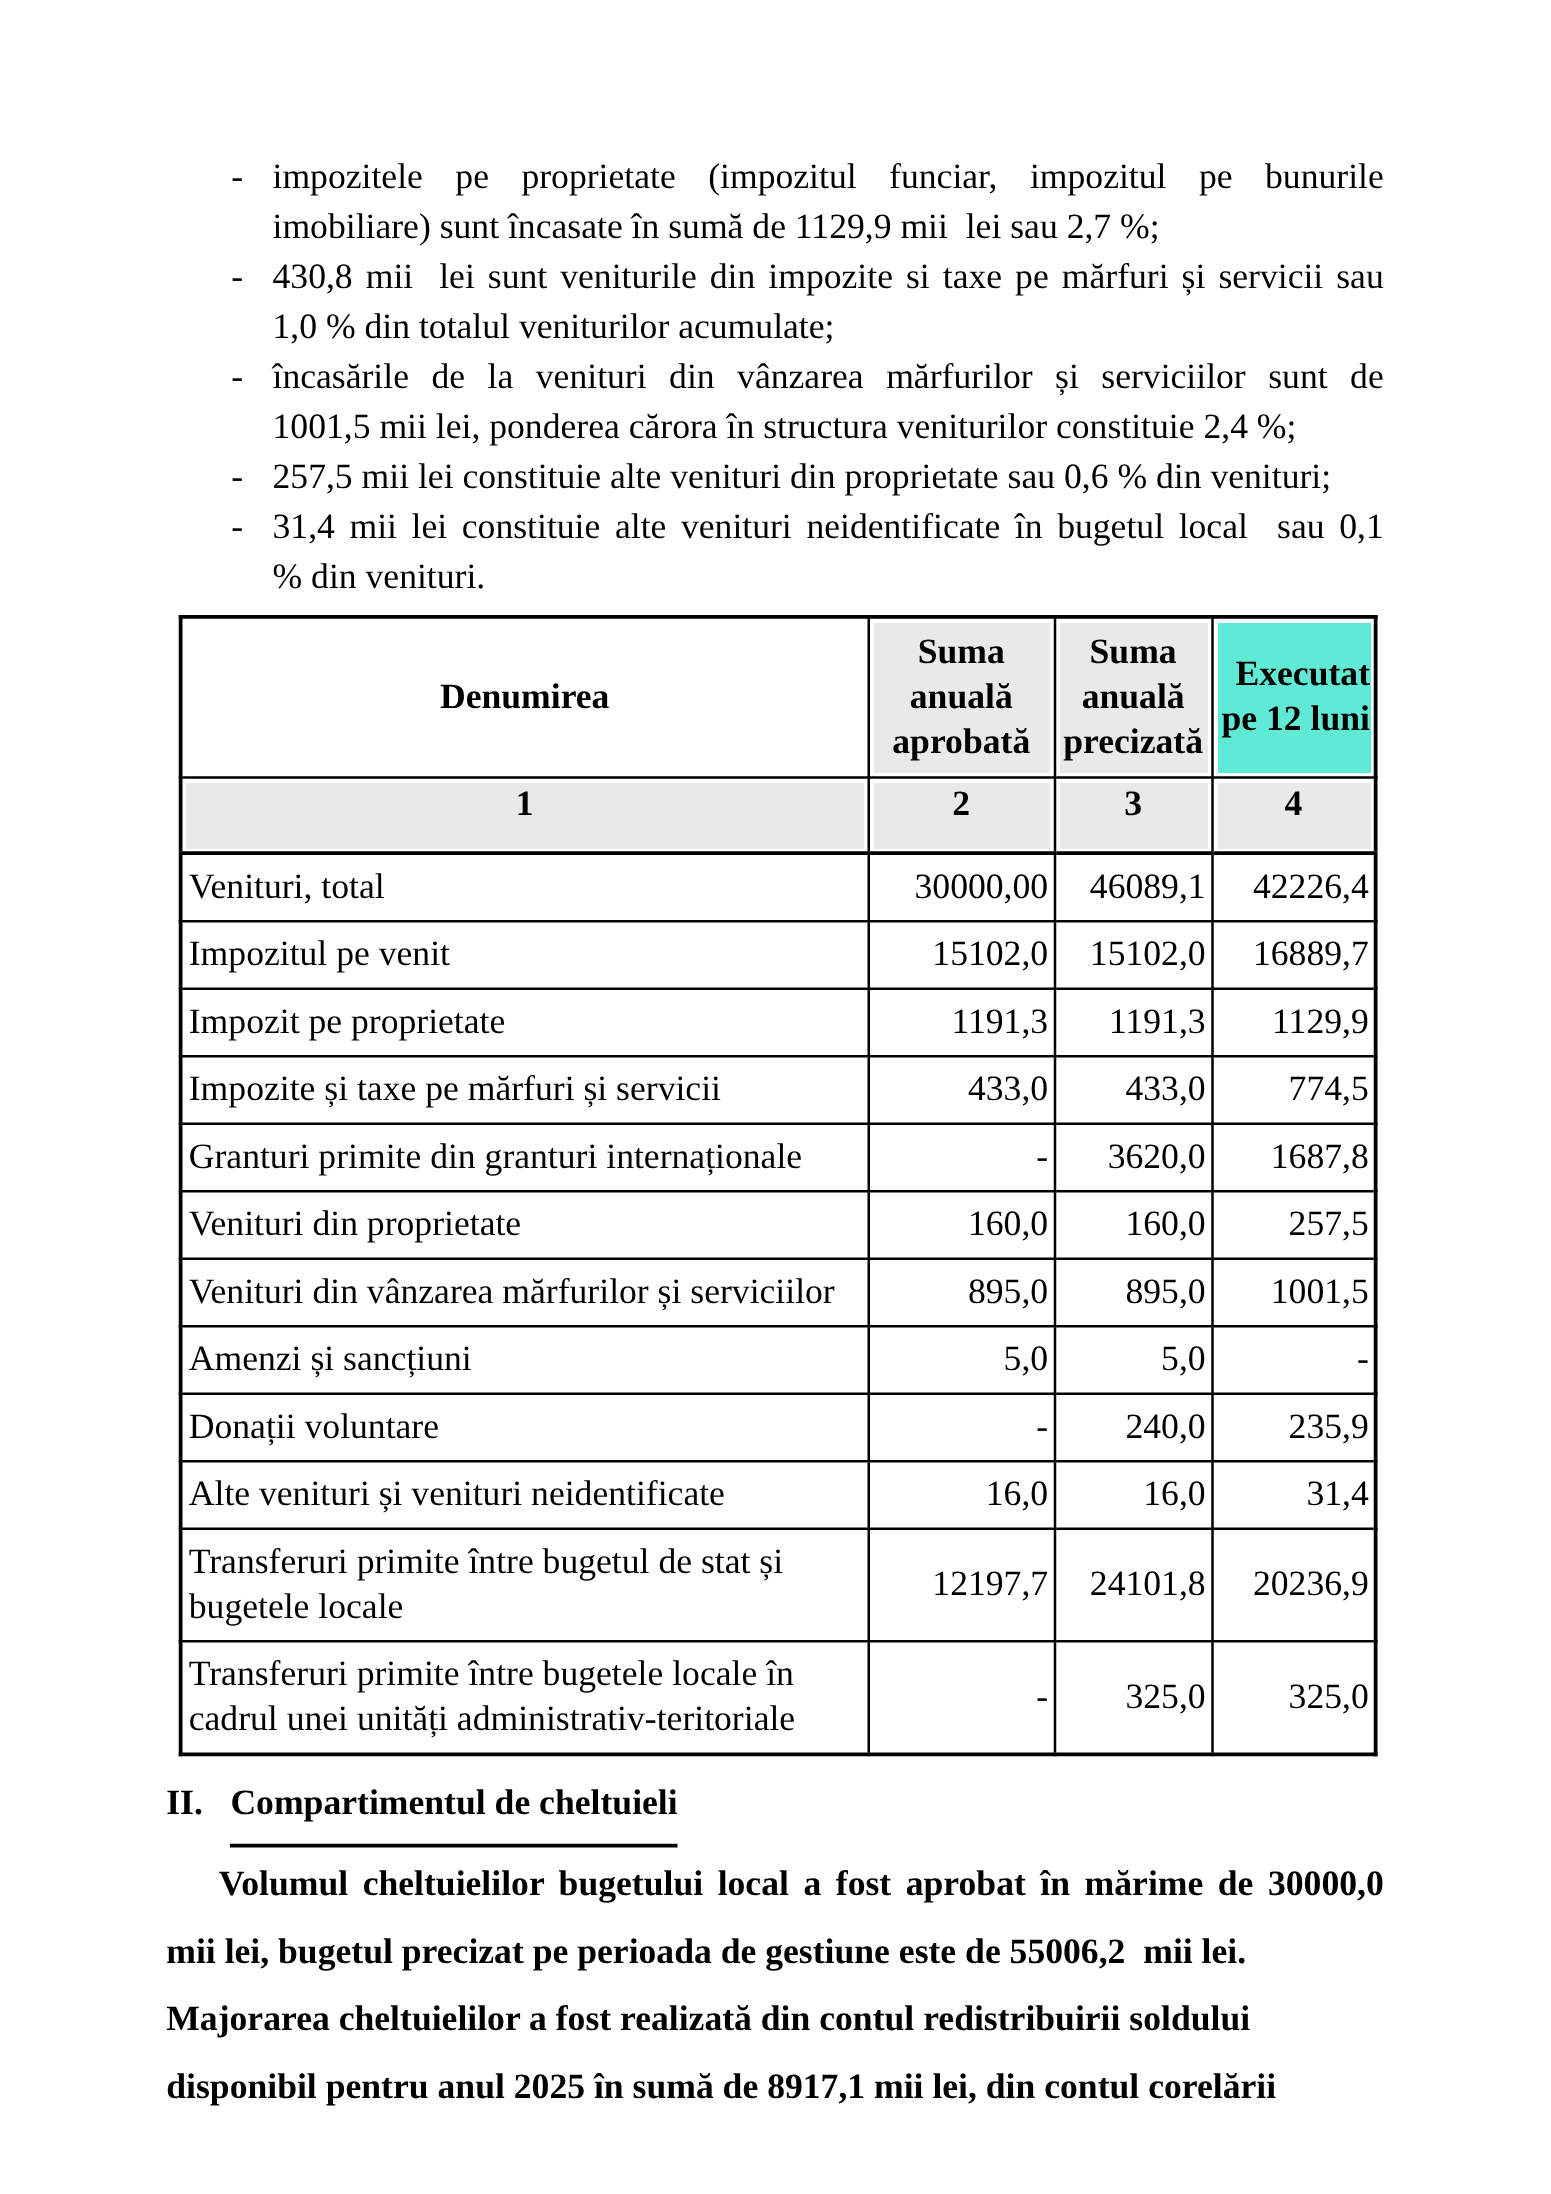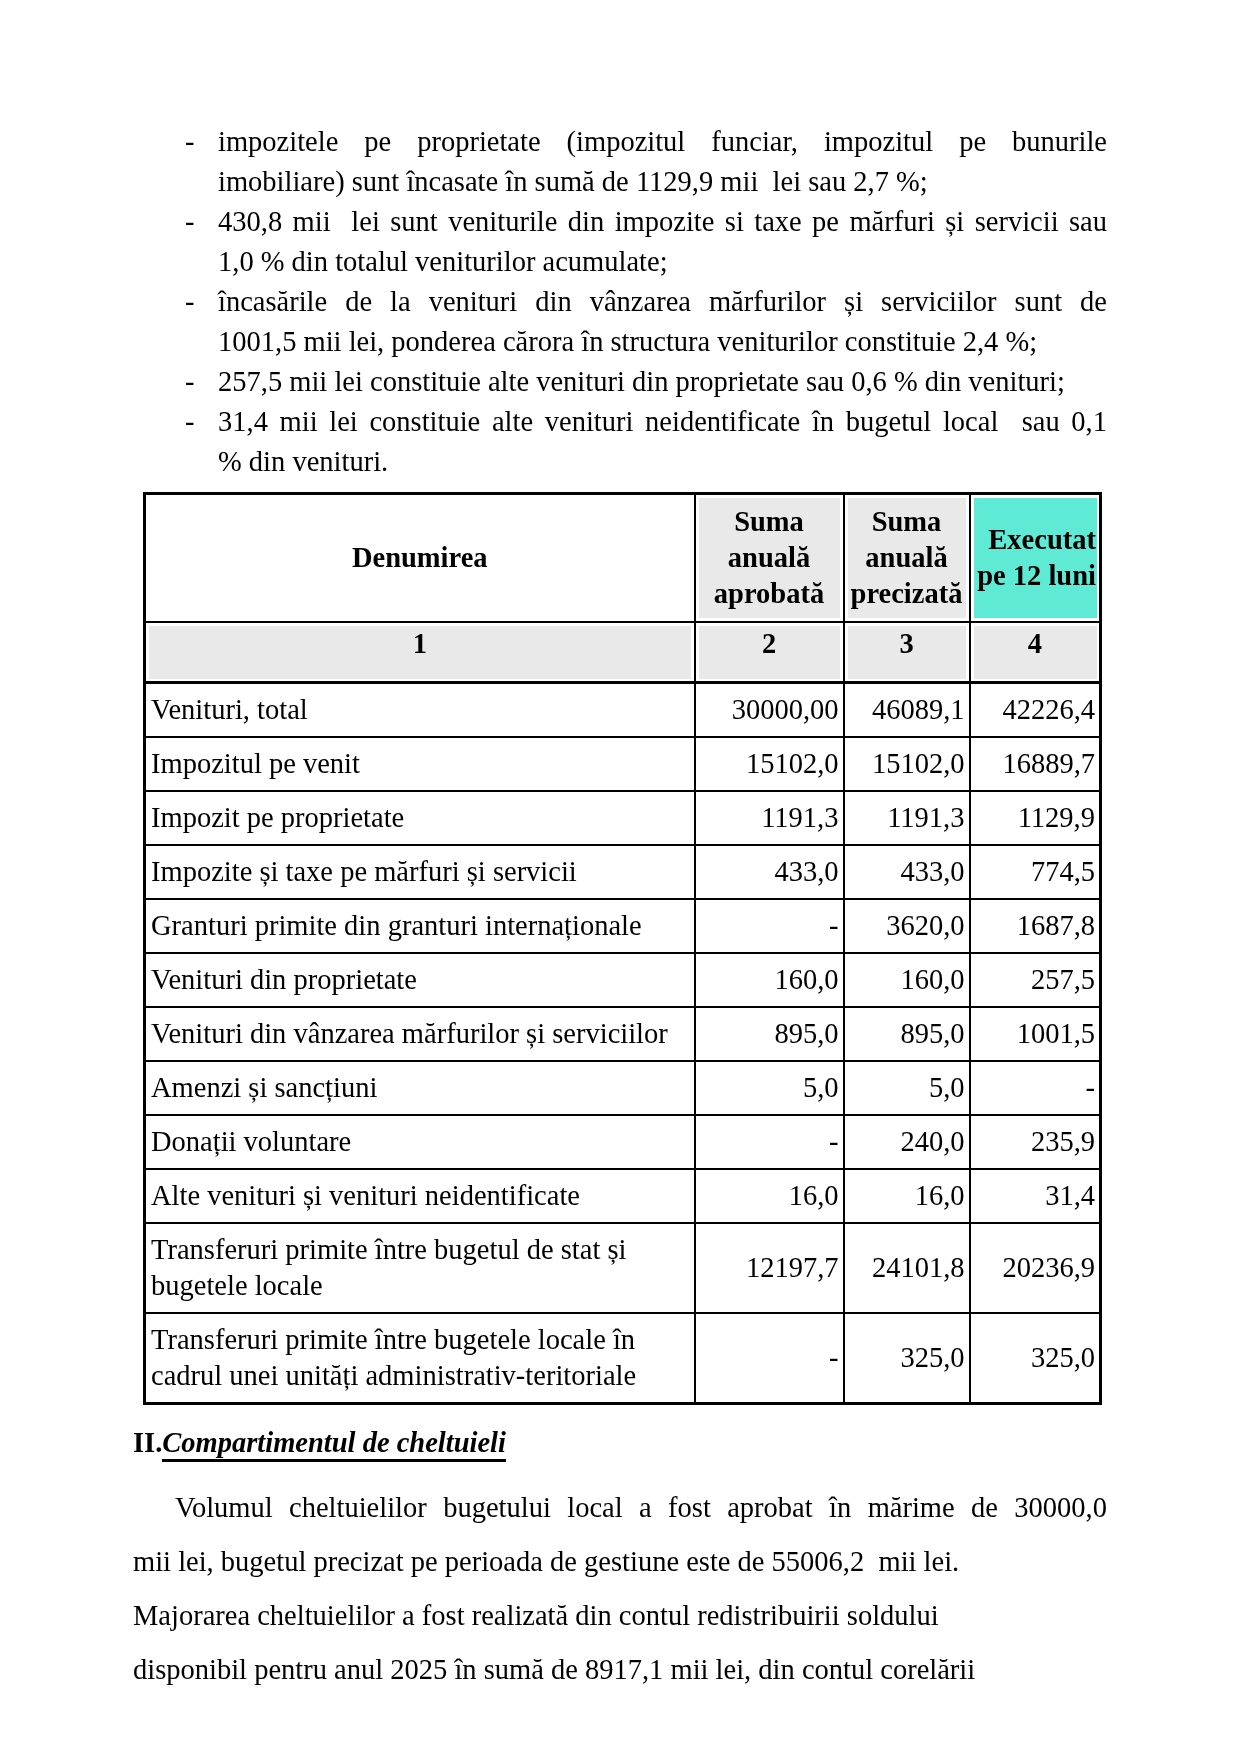--- a/index.html
+++ b/index.html
@@ -37,24 +37,24 @@
   }
   .budget tbody td{padding:8px 4px;}
   .budget tbody td.lbl{text-align:left;padding-left:5px;}
   .budget tbody td.num{text-align:right;}
 
   
   .after-table{margin:42px 0 0 19px;line-height:54px;}
 
   
   .sec{margin:16px 0 0 0;font-size:28.5px;line-height:44px;font-weight:bold;}
-  .sec .title{font-style:italic;border-bottom:3px solid #000;padding-bottom:1px;margin-left:0;}
-
-  
-  .closing{margin-top:16px;line-height:54px;}
+  .sec .title{border-bottom:3px solid #000;padding-bottom:17px;margin-left:22px;}
+
+  
+  .closing{margin-top:16px;line-height:54px;font-weight:bold;}
   .find{padding-left:42px;}
 </style>
 </head>
 <body>
 
 <div class="page">
 
   <div class="bullets">
       <div class="bullet">
         <span class="dash">-</span>

